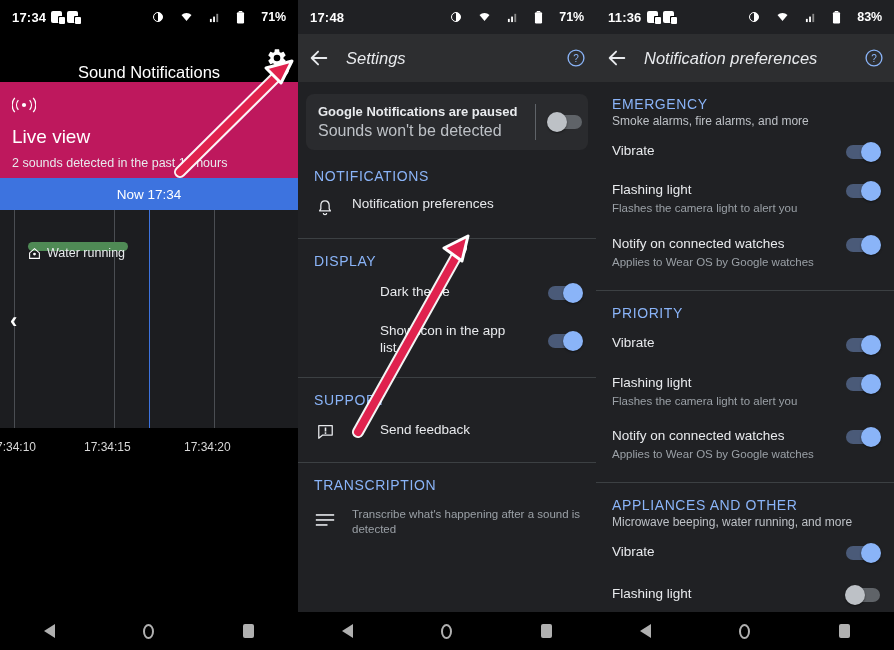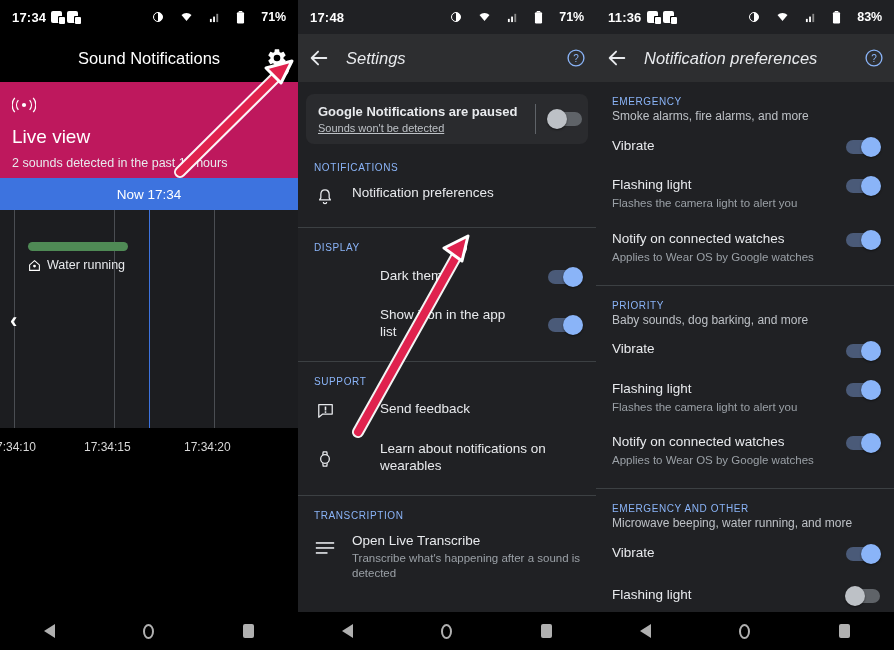--- a/index.html
+++ b/index.html
@@ -57,21 +57,21 @@
     border-radius: 1px;
     box-shadow: -1px -1px 0 0 #000;
   }
   .sb-icon { display: inline-block; }
   .sb-batt-txt { font-size: 12.5px; letter-spacing: -0.1px; }
 
   
   .p1-appbar {
     height: 48px;
     display: flex;
-    align-items: center;
+    align-items: flex-end;
     justify-content: center;
     position: relative;
     background: #000;
   }
   .p1-title {
     color: #fff;
     font-size: 16.5px;
     font-weight: 500;
   }
   .p1-gear {
@@ -192,34 +192,33 @@
   }
   .paused-text { flex: 1; }
   .paused-title {
     color: #e8eaed;
     font-size: 13px;
     font-weight: bold;
     margin-bottom: 3px;
   }
   .paused-sub {
     color: #bdc1c6;
-    font-size: 11px;
-    text-decoration: underline;
+    font-size: 16px;
   }
   .paused-div {
     width: 1px;
     align-self: stretch;
     background: #5f6368;
     margin: 0 12px 0 4px;
   }
 
   
   .sect-head {
     color: #8ab4f8;
-    font-size: 10px;
+    font-size: 14px;
     letter-spacing: 0.6px;
     padding: 14px 16px 2px 16px;
   }
   .sect-sub {
     color: #bdc1c6;
     font-size: 12px;
     padding: 0 16px 2px 16px;
   }
   .divider {
     height: 1px;
@@ -376,21 +375,21 @@
 
     <div class="p1-now">Now 17:34</div>
 
     <div class="p1-timeline">
       <div class="p1-gridline" style="left:14px"></div>
       <div class="p1-gridline" style="left:114px"></div>
       <div class="p1-gridline accent" style="left:149px"></div>
       <div class="p1-gridline" style="left:214px"></div>
 
       <div class="p1-event-bar" style="left:28px; top:32px; width:100px"></div>
-      <div class="p1-event-label" style="left:28px; top:48px">
+      <div class="p1-event-label" style="left:28px; top:36px">
         <svg width="13" height="13" viewBox="0 0 24 24">
           <path d="M12 3 L21 11 V21 H3 V11 Z" fill="none" stroke="#fff" stroke-width="2"></path>
           <circle cx="12" cy="13" r="2.6" fill="#fff"></circle>
         </svg>
         <span>Water running</span>
       </div>
 
       <div class="p1-chevron">‹</div>
     </div>
 
@@ -513,45 +512,33 @@
           <svg width="19" height="19" viewBox="0 0 24 24">
             <path d="M3.5 4.5 h17 v12 h-12 l-5 4 z" fill="none" stroke="#e8eaed" stroke-width="1.6" stroke-linejoin="round"></path>
             <rect x="11" y="7" width="2" height="5" fill="#e8eaed"></rect>
             <rect x="11" y="13" width="2" height="2" fill="#e8eaed"></rect>
           </svg>
         </div>
         <div class="body">
           <div class="rtitle">Send feedback</div>
         </div>
       </div>
-      <div class="row simple">
-        <div class="lead">
-          <svg width="18" height="20" viewBox="0 0 24 24">
-            <circle cx="12" cy="12" r="5.8" fill="none" stroke="#e8eaed" stroke-width="1.7"></circle>
-            <path d="M9 6.6 L9.6 2.5 h4.8 L15 6.6 M9 17.4 L9.6 21.5 h4.8 L15 17.4" fill="none" stroke="#e8eaed" stroke-width="1.7" stroke-linejoin="round"></path>
-          </svg>
-        </div>
-        <div class="body">
-          <div class="rtitle">Learn about notifications on wearables</div>
-        </div>
-      </div>
 
       <div class="divider"></div>
 
       <div class="sect-head">TRANSCRIPTION</div>
       <div class="row">
         <div class="lead" style="margin-top:8px">
           <svg width="20" height="14" viewBox="0 0 24 16">
             <rect x="1" y="1" width="22" height="1.9" fill="#e8eaed"></rect>
             <rect x="1" y="7" width="22" height="1.9" fill="#e8eaed"></rect>
             <rect x="1" y="13" width="14" height="1.9" fill="#e8eaed"></rect>
           </svg>
         </div>
         <div class="body">
-          <div class="rtitle">Open Live Transcribe</div>
           <div class="rsub">Transcribe what's happening after a sound is detected</div>
         </div>
       </div>
     </div>
 
     <svg class="arrow-layer" viewBox="0 0 298 650">
       <g>
         <path d="M60 432 L163 248" stroke="#fff" stroke-width="12" stroke-linecap="round" fill="none" opacity="0.95"></path>
         <path d="M60 432 L163 248" stroke="#e0224e" stroke-width="8" stroke-linecap="round" fill="none"></path>
         <path d="M170 236 L146 248 L164 261 Z" fill="#e0224e" stroke="#fff" stroke-width="3" stroke-linejoin="round"></path>
@@ -641,21 +628,20 @@
         <div class="trail">
           <div class="sw on">
               <div class="knob"></div>
             </div>
         </div>
       </div>
 
       <div class="divider"></div>
 
       <div class="sect-head">PRIORITY</div>
-      <div class="sect-sub">Baby sounds, dog barking, and more</div>
 
       <div class="row simple">
         <div class="body" style="padding-left:2px">
           <div class="rtitle">Vibrate</div>
         </div>
         <div class="trail">
           <div class="sw on">
               <div class="knob"></div>
             </div>
         </div>
@@ -680,21 +666,21 @@
         </div>
         <div class="trail">
           <div class="sw on">
               <div class="knob"></div>
             </div>
         </div>
       </div>
 
       <div class="divider"></div>
 
-      <div class="sect-head">EMERGENCY AND OTHER</div>
+      <div class="sect-head">APPLIANCES AND OTHER</div>
       <div class="sect-sub">Microwave beeping, water running, and more</div>
 
       <div class="row simple">
         <div class="body" style="padding-left:2px">
           <div class="rtitle">Vibrate</div>
         </div>
         <div class="trail">
           <div class="sw on">
               <div class="knob"></div>
             </div>

